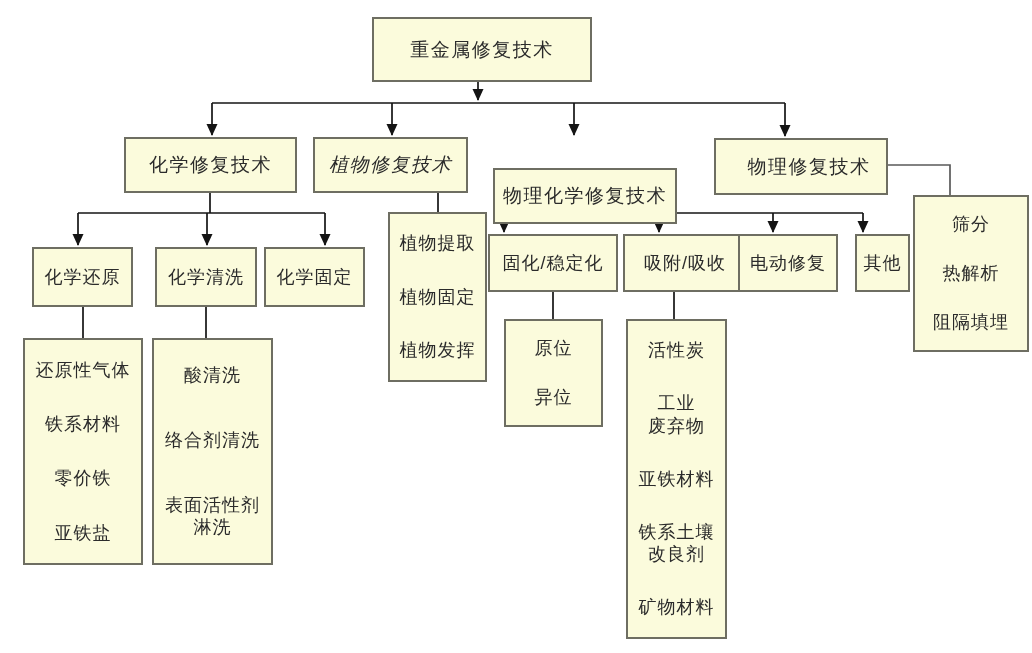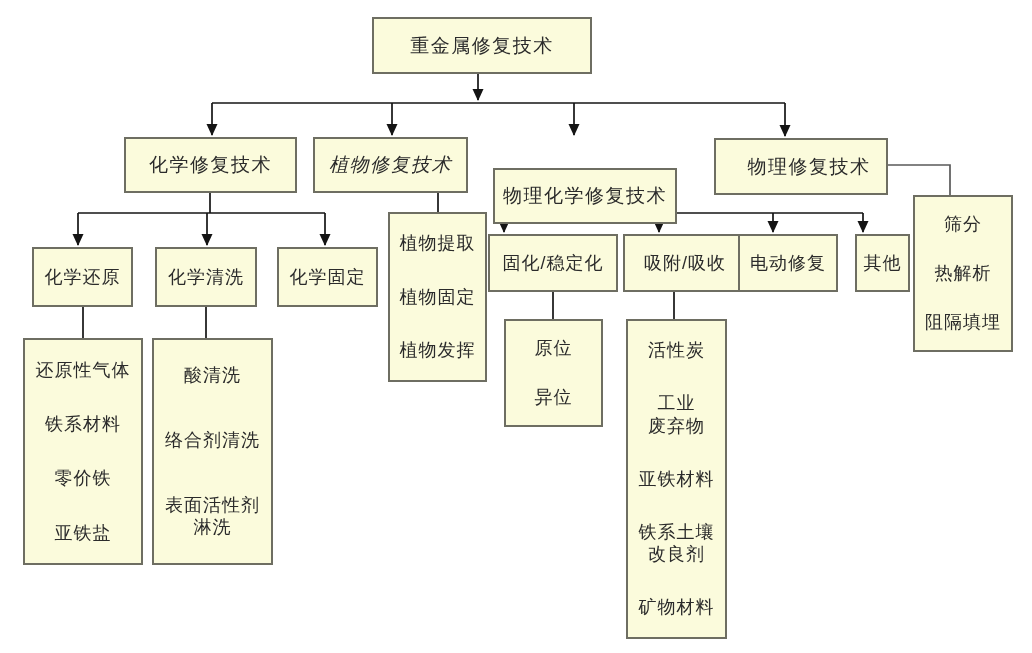--- a/index.html
+++ b/index.html
@@ -90,21 +90,21 @@
     <path class="wire" d="M504 213 V232" marker-end="url(#arw)"></path>
     <path class="wire" d="M659 213 V232" marker-end="url(#arw)"></path>
     <path class="wire" d="M773 213 V232" marker-end="url(#arw)"></path>
     <path class="wire" d="M863 213 V232" marker-end="url(#arw)"></path>
     <path class="wire" d="M553 292 V319"></path>
     <path class="wire" d="M674 292 V319"></path>
 
     <path class="wire-gray" d="M888 165 H950 V195"></path>
   </svg>
 
-  <div class="node" style="left:372px; top:17px; width:220px; height:57px;">
+  <div class="node" style="left:372px; top:17px; width:220px; height:65px;">
     <span>重金属修复技术</span>
   </div>
 
   <div class="node" style="left:124px; top:137px; width:173px; height:56px;">
     <span>化学修复技术</span>
   </div>
   <div class="node" style="left:313px; top:137px; width:155px; height:56px;font-style:italic;">
     <span>植物修复技术</span>
   </div>
   <div class="node" style="left:493px; top:137px; width:184px; height:56px;margin-top:31px;">
@@ -113,21 +113,21 @@
   <div class="node" style="left:714px; top:138px; width:174px; height:57px;padding-left:16px;">
     <span>物理修复技术</span>
   </div>
 
   <div class="node small" style="left:32px; top:247px; width:101px; height:60px;">
     <span>化学还原</span>
   </div>
   <div class="node small" style="left:155px; top:247px; width:102px; height:60px;">
     <span>化学清洗</span>
   </div>
-  <div class="node small" style="left:277px; top:247px; width:101px; height:60px;justify-content:center;">
+  <div class="node small" style="left:264px; top:247px; width:101px; height:60px;justify-content:center;">
     <span>化学固定</span>
   </div>
 
   <div class="node small" style="left:488px; top:234px; width:130px; height:58px;">
     <span>固化/稳定化</span>
   </div>
   <div class="node small" style="left:623px; top:234px; width:124px; height:58px;">
     <span>吸附/吸收</span>
   </div>
   <div class="node small" style="left:738px; top:234px; width:100px; height:58px;">
@@ -165,19 +165,19 @@
   <div class="node list" style="left:626px; top:319px; width:101px; height:320px;">
     <div class="li">活性炭</div>
     <div class="li">工业
 废弃物</div>
     <div class="li">亚铁材料</div>
     <div class="li">铁系土壤
 改良剂</div>
     <div class="li">矿物材料</div>
   </div>
 
-  <div class="node list" style="left:913px; top:195px; width:100px; height:157px;">
+  <div class="node list" style="left:913px; top:195px; width:116px; height:157px;">
     <div class="li">筛分</div>
     <div class="li">热解析</div>
     <div class="li">阻隔填埋</div>
   </div>
 
 </div>
 
 </body></html>

